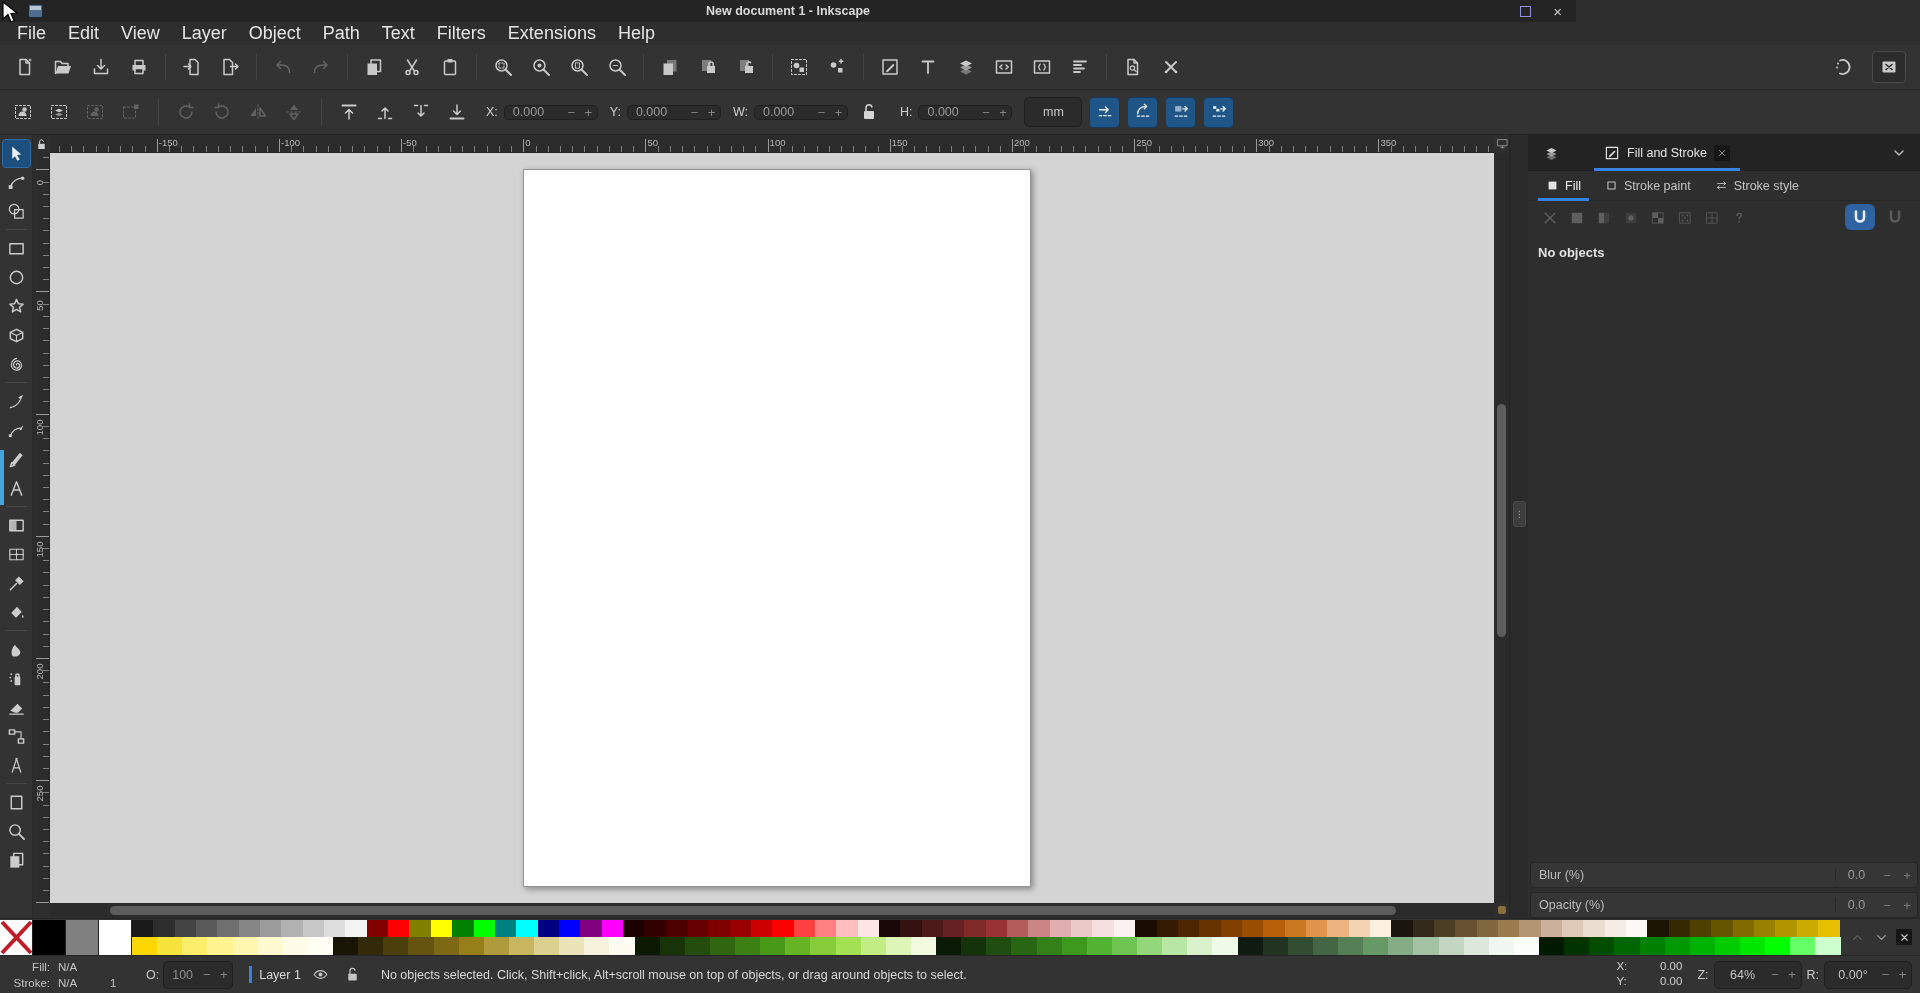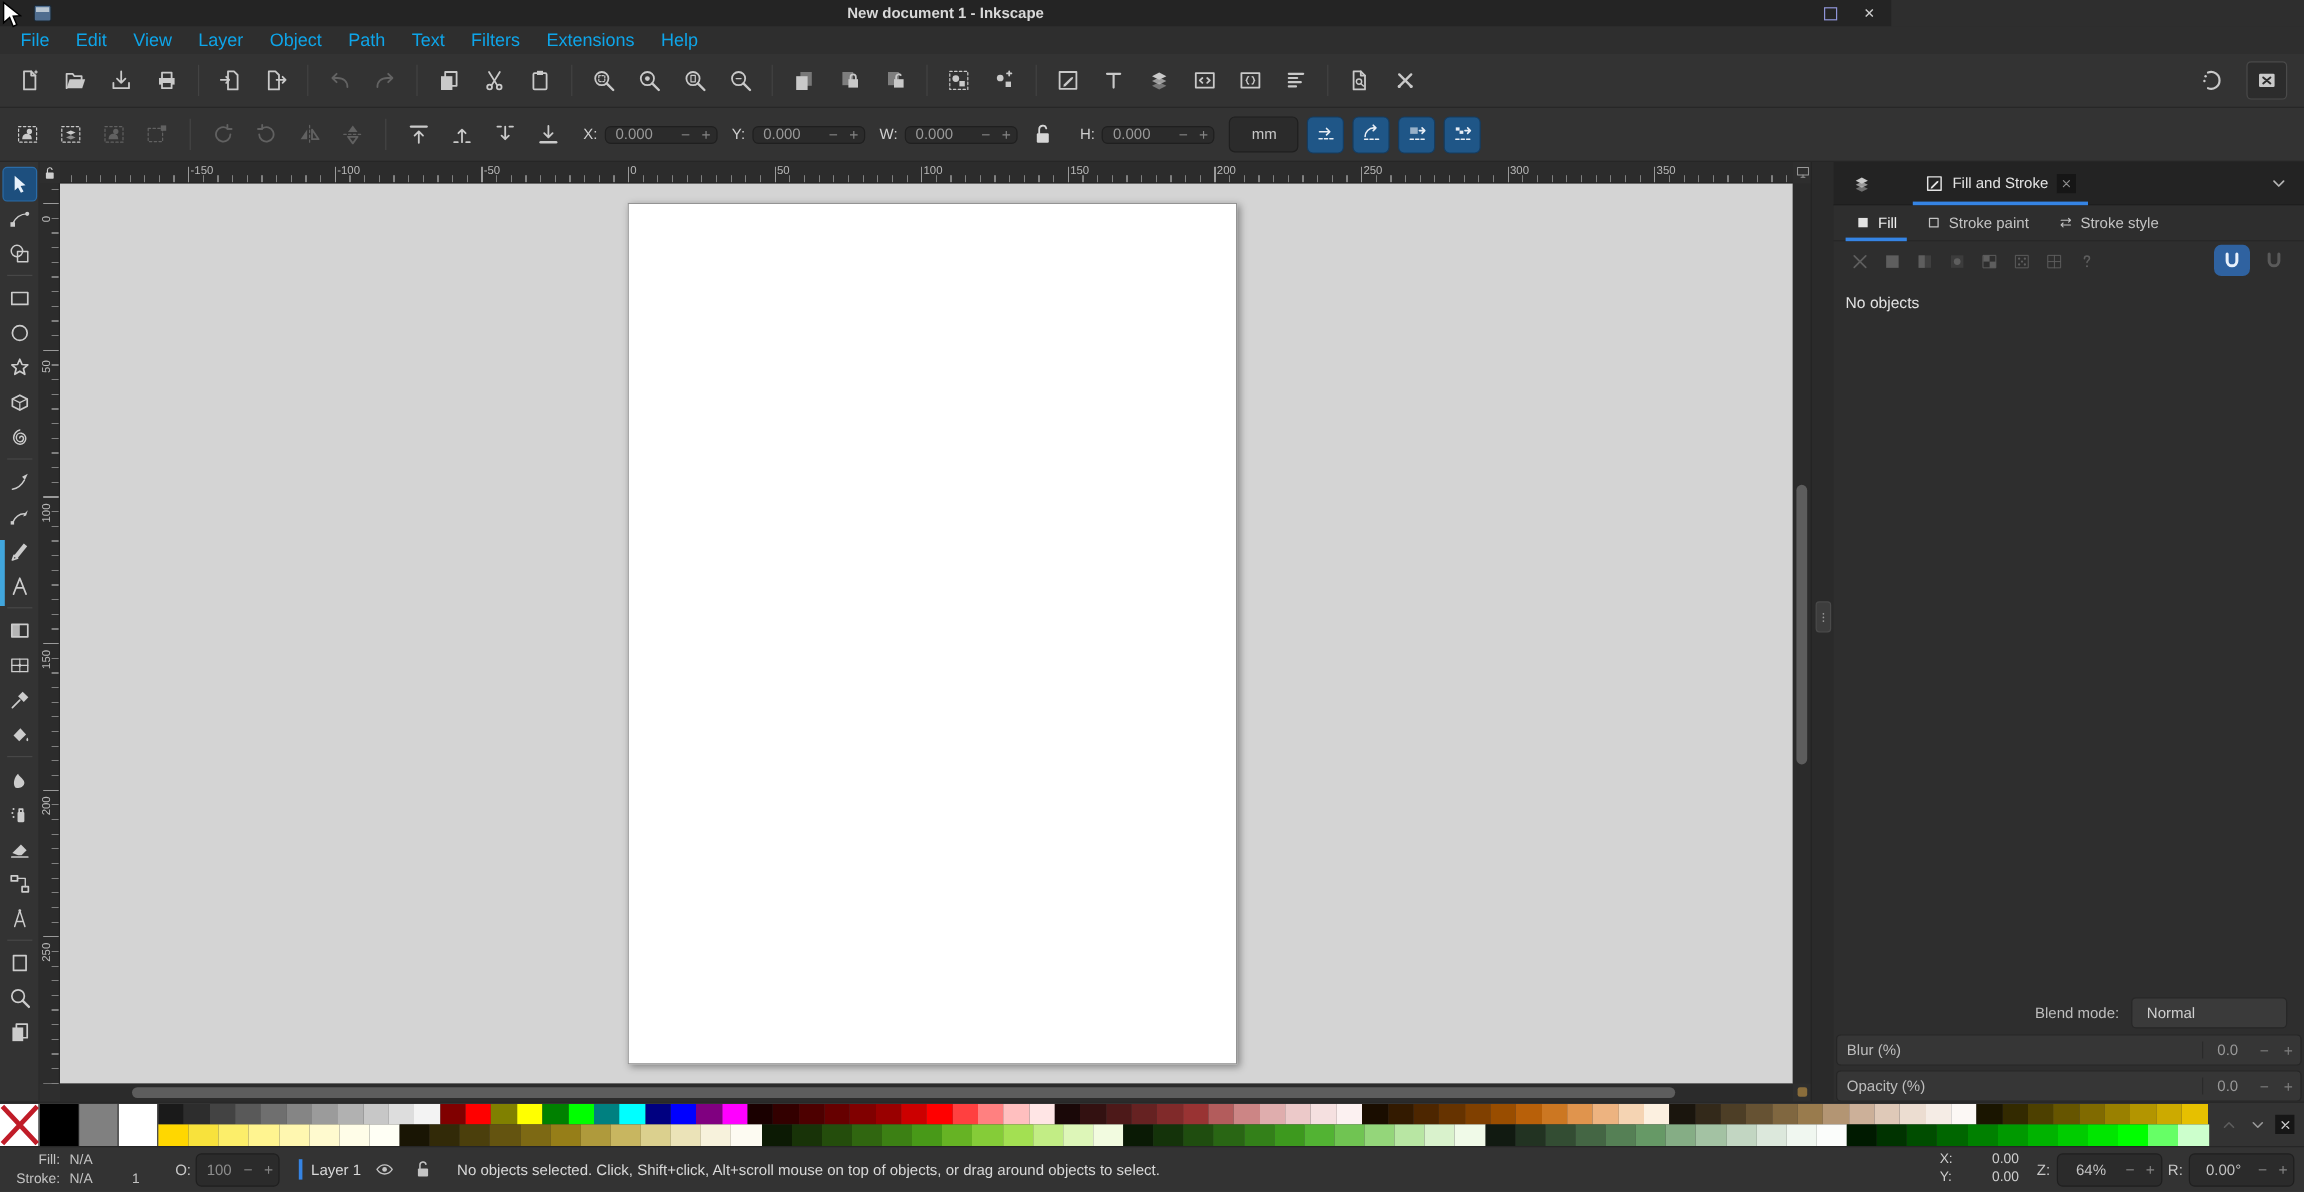--- a/index.html
+++ b/index.html
@@ -12,21 +12,21 @@
   #title-text{position:absolute;left:0;right:0;text-align:center;font-size:12.5px;font-weight:bold;color:#d9d9d9}
   #app-icon{position:absolute;left:28px;top:4px;width:15px;height:14px;background:#4f6d8f;border:1px solid #1c2833;border-radius:2px}
   #app-icon::before{content:"";position:absolute;left:1px;top:1px;right:1px;height:4px;background:#b9c6d2}
   #win-btns{position:absolute;right:14px;top:0;height:22px;display:flex;align-items:center;gap:22px}
   #btn-max{width:11px;height:11px;border:1.5px solid #8f94d8}
   #btn-close{color:#cfcfcf;font-size:15px;line-height:11px}
   #cursor{position:absolute;left:1px;top:1px;z-index:99}
 
   
   #menubar{position:absolute;left:0;top:22px;width:1920px;height:23px;background:#2e2e2e;display:flex;align-items:center;padding-left:6px}
-  .mi{padding:3px 11px;color:#0ea5e9;font-size:15px;border-radius:3px}
+  .mi{padding:3px 11px;color:#e5e5e5;font-size:18px;border-radius:3px}
 
   
   #cmdbar{position:absolute;left:0;top:45px;width:1920px;height:45px;background:#333;border-bottom:1px solid #272727;display:flex;align-items:center;padding:0 6px}
   .tgroup{display:flex;align-items:center}
   .tsep{width:1px;height:26px;background:#434343;margin:0 7px}
   .tbtn{width:38px;height:36px;display:flex;align-items:center;justify-content:center;background:none;border:none;color:#c9c9c9;border-radius:4px}
   .tbtn.dis{opacity:.32}
   #snaparea{margin-left:auto;display:flex;align-items:center;gap:10px;padding-right:8px}
   #snap-main{color:#c9c9c9}
   #snap-frame{width:34px;height:32px;border:1px solid #4a4a4a;border-radius:4px;background:#2c2c2c;display:flex;align-items:center;justify-content:center;color:#c9c9c9}
@@ -99,21 +99,21 @@
   .fstab.active .tabline{position:absolute;left:2px;right:2px;bottom:0;height:3px;background:#3584e4}
 
   #paint-row{position:absolute;left:0;top:66px;width:392px;height:34px;display:flex;align-items:center;padding-left:8px}
   .pbtn{width:27px;height:26px;display:flex;align-items:center;justify-content:center;color:#5e5e5e}
   .pbtn svg.ic{width:16px;height:16px}
   #fillrule{position:absolute;right:10px;top:3px;display:flex;gap:5px}
   .frbtn{width:30px;height:26px;display:flex;align-items:center;justify-content:center;border-radius:6px;color:#5a5a5a}
   .frbtn.active{background:#2f62a0;color:#e8f0fa}
   .frbtn svg.ic{width:18px;height:18px}
 
-  #no-objects{position:absolute;left:10px;top:110px;font-weight:normal;font-size:13px;color:#e2e2e2}
+  #no-objects{position:absolute;left:10px;top:110px;font-weight:bold;font-size:13px;color:#e2e2e2}
 
   #blend-row{position:absolute;left:0;top:695px;width:392px;height:27px;display:flex;align-items:center;justify-content:flex-end;gap:10px;padding-right:14px}
   #blend-label{color:#bdbdbd;font-size:12.5px}
   #blend-select{width:130px;height:26px;background:#3a3a3a;border:1px solid #272727;border-radius:4px;display:flex;align-items:center;padding-left:12px;color:#cfcfcf;font-size:12.5px}
   .slider-row{position:absolute;left:2px;width:388px;height:26px;background:#363636;border:1px solid #262626;border-radius:4px;display:flex;align-items:center}
   .slider-row .sl-label{padding-left:8px;color:#bdbdbd;font-size:12.5px;flex:1}
   .slider-row .sl-val{width:42px;color:#9a9a9a;font-size:12.5px;border-left:1px solid #2a2a2a;text-align:center}
   .slider-row .sl-st{width:20px;text-align:center;color:#7e7e7e}
   #blur-row{top:727px}
   #opacity-row{top:757px}
@@ -1143,26 +1143,20 @@
           <div class="frbtn">
               <svg class="ic">
                 <use href="#sy-fill-rule-evenodd"></use>
               </svg>
             </div>
         </div>
       </div>
 
       <div id="no-objects">No objects</div>
 
-      <div id="blend-row">
-        <span id="blend-label">Blend mode:</span>
-        <div id="blend-select">
-            <span>Normal</span>
-          </div>
-      </div>
       <div class="slider-row" id="blur-row">
         <span class="sl-label">Blur (%)</span>
         <span class="sl-val">0.0</span>
         <span class="sl-st">−</span>
         <span class="sl-st">+</span>
       </div>
       <div class="slider-row" id="opacity-row">
         <span class="sl-label">Opacity (%)</span>
         <span class="sl-val">0.0</span>
         <span class="sl-st">−</span>

